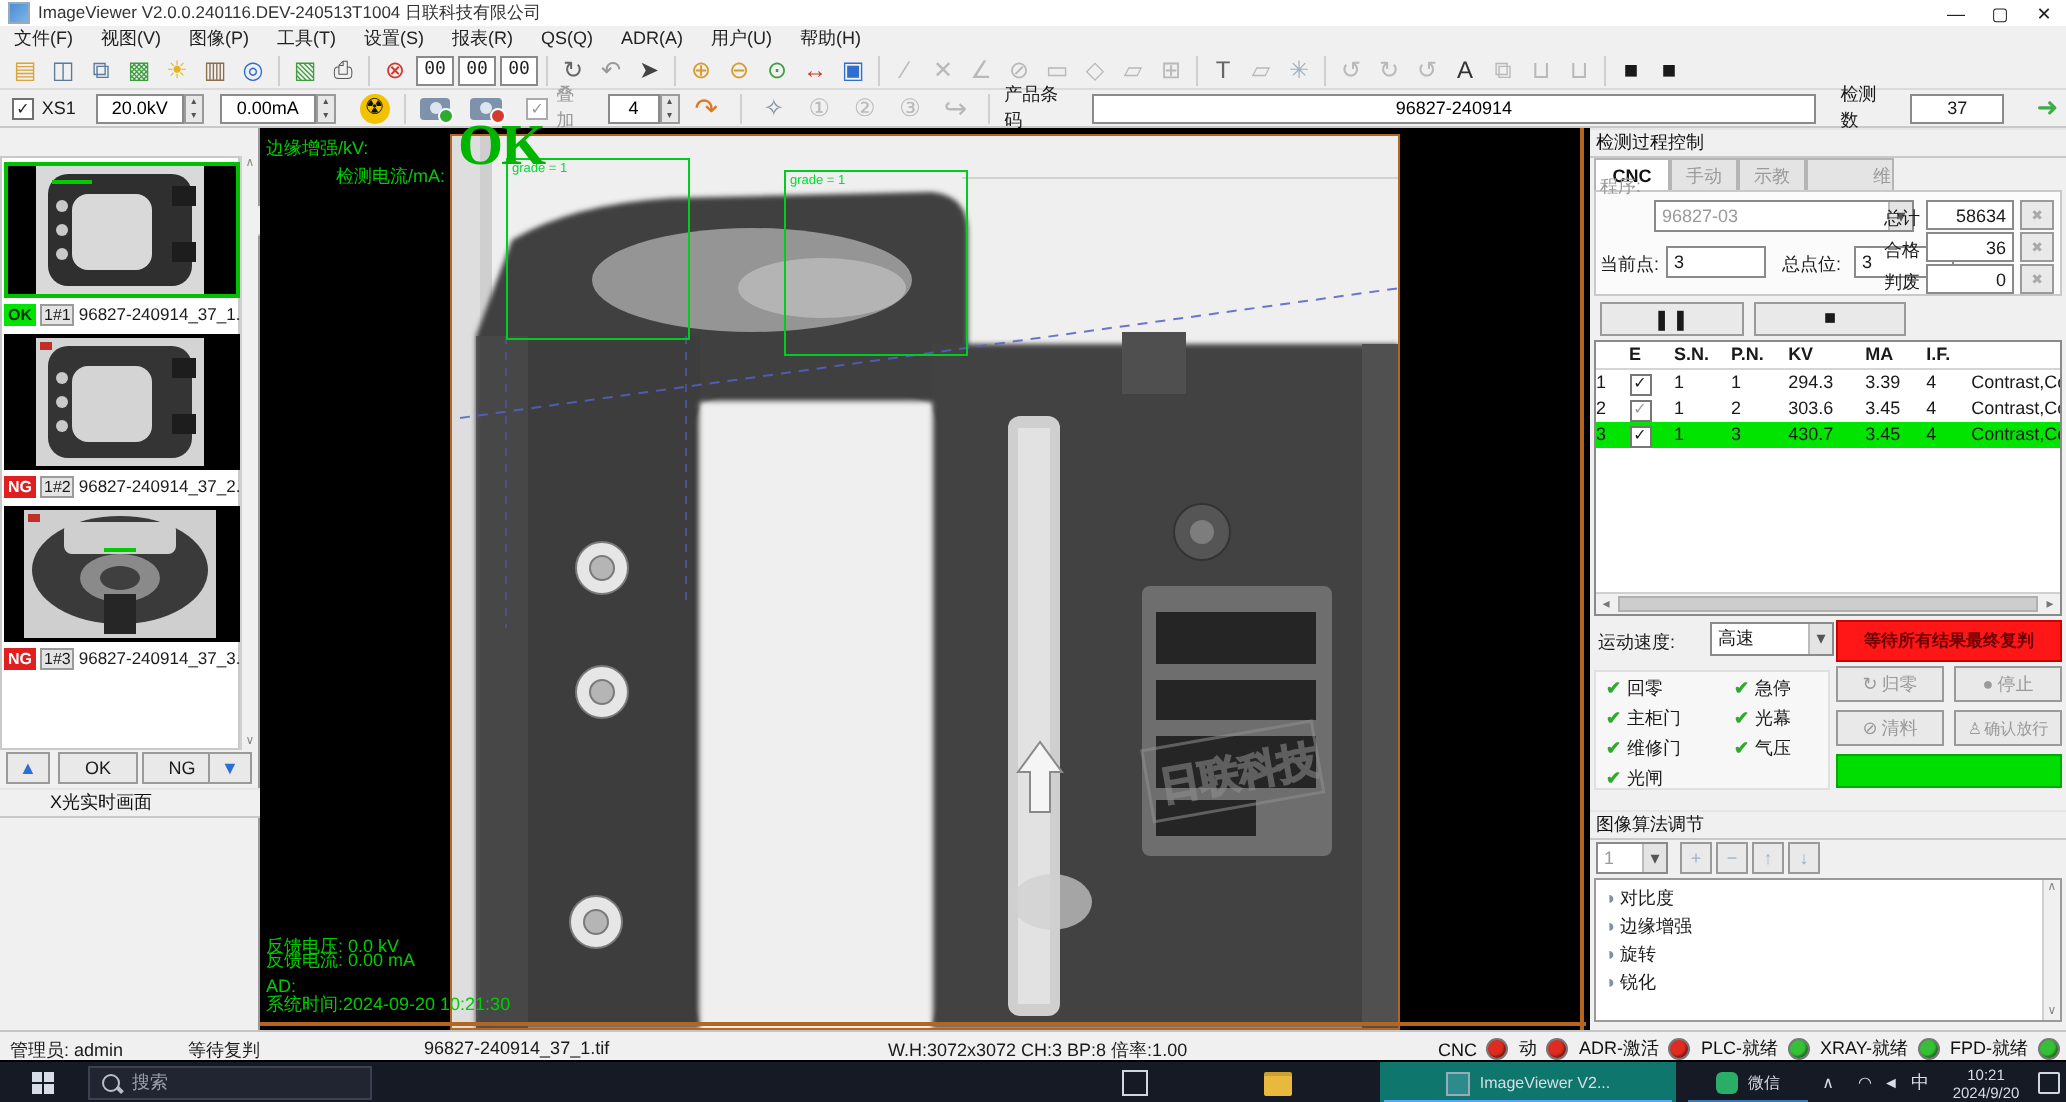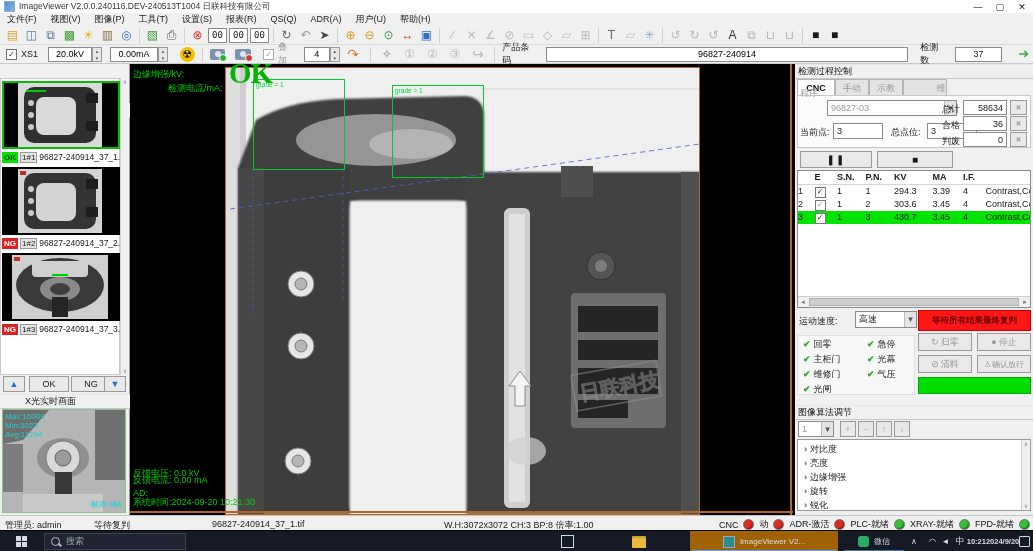--- a/index.html
+++ b/index.html
@@ -264,37 +264,20 @@
       <div style="line-height:8px;">∧</div>
       <div style="position:absolute;bottom:0;width:100%;line-height:8px;">∨</div>
     </div>
 
     <div class="btn abs" style="left:3px;top:312px;width:22px;height:16px;color:#2b6fd4;">▲</div>
     <div class="btn abs" style="left:29px;top:312px;width:40px;height:16px;">OK</div>
     <div class="btn abs" style="left:71px;top:312px;width:40px;height:16px;">NG</div>
     <div class="btn abs" style="left:104px;top:312px;width:22px;height:16px;color:#2b6fd4;">▼</div>
 
     <div class="hdr abs" style="left:0;top:330px;width:129px;height:13px;padding-left:25px;">X光实时画面</div>
-    <div class="abs" style="left:2px;top:345px;width:124px;height:104px;border:1px solid #8fbf8f;box-sizing:border-box;">
-      <svg width="122" height="102">
-        <rect width="122" height="102" fill="#b5b5b5"></rect>
-        <polygon points="0,0 46,0 20,30 0,34" fill="#6e6e6e"></polygon>
-        <rect x="92" y="0" width="30" height="70" fill="#707070"></rect>
-        <rect x="0" y="34" width="20" height="48" fill="#7d7d7d"></rect>
-        <ellipse cx="60" cy="48" rx="26" ry="20" fill="#8f8f8f"></ellipse>
-        <circle cx="60" cy="48" r="17" fill="#d9d9d9" stroke="#777"></circle>
-        <circle cx="60" cy="48" r="8" fill="#9a9a9a" stroke="#666"></circle>
-        <rect x="52" y="62" width="17" height="30" fill="#383838"></rect>
-        <rect x="20" y="84" width="80" height="18" fill="#c9c9c9"></rect>
-      </svg>
-      <span class="gtxt" style="left:2px;top:2px;color:#19d2d2;font-size:8px;">Max:16009</span>
-      <span class="gtxt" style="left:2px;top:11px;color:#19d2d2;font-size:8px;">Min:3023</span>
-      <span class="gtxt" style="left:2px;top:20px;color:#19d2d2;font-size:8px;">Avg:11294</span>
-      <span class="gtxt" style="right:3px;bottom:2px;left:auto;color:#19d2d2;font-size:8px;">帧率:0帧</span>
-    </div>
   </div>
 
   <div class="abs" id="viewer">
 
     <div class="abs" style="left:95px;top:3px;width:473px;height:446px;border:1px solid #b4651f;box-sizing:content-box;">
       <svg width="473" height="446" viewBox="0 0 473 446">
         <defs>
             <filter id="soft" x="-5%" y="-5%" width="110%" height="110%">
               <feGaussianBlur stdDeviation="1.3"></feGaussianBlur>
             </filter>
@@ -483,21 +466,20 @@
     <div class="combo abs" style="left:3px;top:357px;width:36px;height:16px;color:#9a9a9a;">
       <span>1</span>
         <span class="ar">▾</span>
     </div>
     <div class="btn abs" style="left:45px;top:357px;width:16px;height:16px;color:#9fb0c8;">+</div>
     <div class="btn abs" style="left:63px;top:357px;width:16px;height:16px;color:#9fb0c8;">−</div>
     <div class="btn abs" style="left:81px;top:357px;width:16px;height:16px;color:#9fb0c8;">↑</div>
     <div class="btn abs" style="left:99px;top:357px;width:16px;height:16px;color:#9fb0c8;">↓</div>
     <div class="abs" style="left:2px;top:375px;width:234px;height:72px;background:#fff;border:1px solid #9a9a9a;box-sizing:border-box;overflow:hidden;">
       <div style="padding:2px 0 0 4px;line-height:14px;"><span style="color:#8090a8;">◑</span> <span>对比度</span></div>
-      <div style="padding-left:4px;line-height:14px;"><span style="color:#8090a8;">◑</span> <span>亮度</span></div>
       <div style="padding-left:4px;line-height:14px;"><span style="color:#8090a8;">◑</span> <span>边缘增强</span></div>
       <div style="padding-left:4px;line-height:14px;"><span style="color:#8090a8;">◑</span> <span>旋转</span></div>
       <div style="padding-left:4px;line-height:14px;"><span style="color:#8090a8;">◑</span> <span>锐化</span></div>
       <div class="sbar" style="right:0;top:0;width:8px;height:70px;left:auto;">
         <div style="line-height:8px;">∧</div>
         <div style="position:absolute;bottom:0;width:100%;line-height:8px;">∨</div>
       </div>
     </div>
   </div>
 
@@ -538,41 +520,41 @@
     <div class="tbitem abs flex" style="left:44px;top:2px;width:142px;height:17px;background:#202531;border:1px solid #3a4150;justify-content:flex-start;padding-left:6px;gap:6px;box-sizing:border-box;">
       <span class="mag"></span>
       <span style="color:#9aa0ab;">搜索</span>
     </div>
     <div class="tbitem abs" style="left:552px;top:0;width:30px;">
       <span style="width:11px;height:11px;border:1px solid #cfd8e0;display:inline-block;"></span>
     </div>
     <div class="tbitem abs" style="left:622px;top:0;width:34px;">
       <span style="width:14px;height:10px;background:#e8b93c;border-radius:1px;border-top:2px solid #caa02f;display:inline-block;"></span>
     </div>
-    <div class="tbitem abs" style="left:690px;top:0;width:148px;background:#a16207;position:absolute;gap:5px;font-size:8px;">
+    <div class="tbitem abs" style="left:690px;top:0;width:148px;background:#0f766e;position:absolute;gap:5px;font-size:8px;">
       <span style="width:10px;height:10px;background:#2e8b8b;border:1px solid #9ab;display:inline-block;"></span>
       <span>ImageViewer  V2...</span>
       <span class="underl"></span>
     </div>
     <div class="tbitem abs" style="left:842px;top:0;width:64px;gap:5px;font-size:8px;">
       <span style="width:11px;height:11px;background:#2aae67;border-radius:3px;position:relative;display:inline-block;"></span>
       <span>微信</span>
       <span class="underl" style="background:#3c78b8;"></span>
     </div>
     <div class="tbitem abs" style="left:906px;top:0;width:16px;font-size:8px;">
         <span>∧</span>
       </div>
     <div class="tbitem abs" style="left:926px;top:0;width:13px;font-size:8px;">
         <span>◠</span>
       </div>
     <div class="tbitem abs" style="left:939px;top:0;width:13px;font-size:8px;">
         <span>◄</span>
       </div>
     <div class="tbitem abs" style="left:952px;top:0;width:16px;font-size:9px;">中</div>
-    <div class="tbitem abs" style="left:970px;top:0;width:46px;flex-direction:row;justify-content:center;font-size:7.5px;line-height:9px;font-weight:bold;">
+    <div class="tbitem abs" style="left:970px;top:0;width:46px;flex-direction:column;justify-content:center;font-size:7.5px;line-height:9px;">
       <span>10:21</span>
       <span>2024/9/20</span>
     </div>
     <div class="tbitem abs" style="left:1016px;top:0;width:17px;">
       <span style="width:9px;height:9px;border:1px solid #cfd8e0;border-radius:1px;display:inline-block;"></span>
     </div>
   </div>
 
 </div>
 

